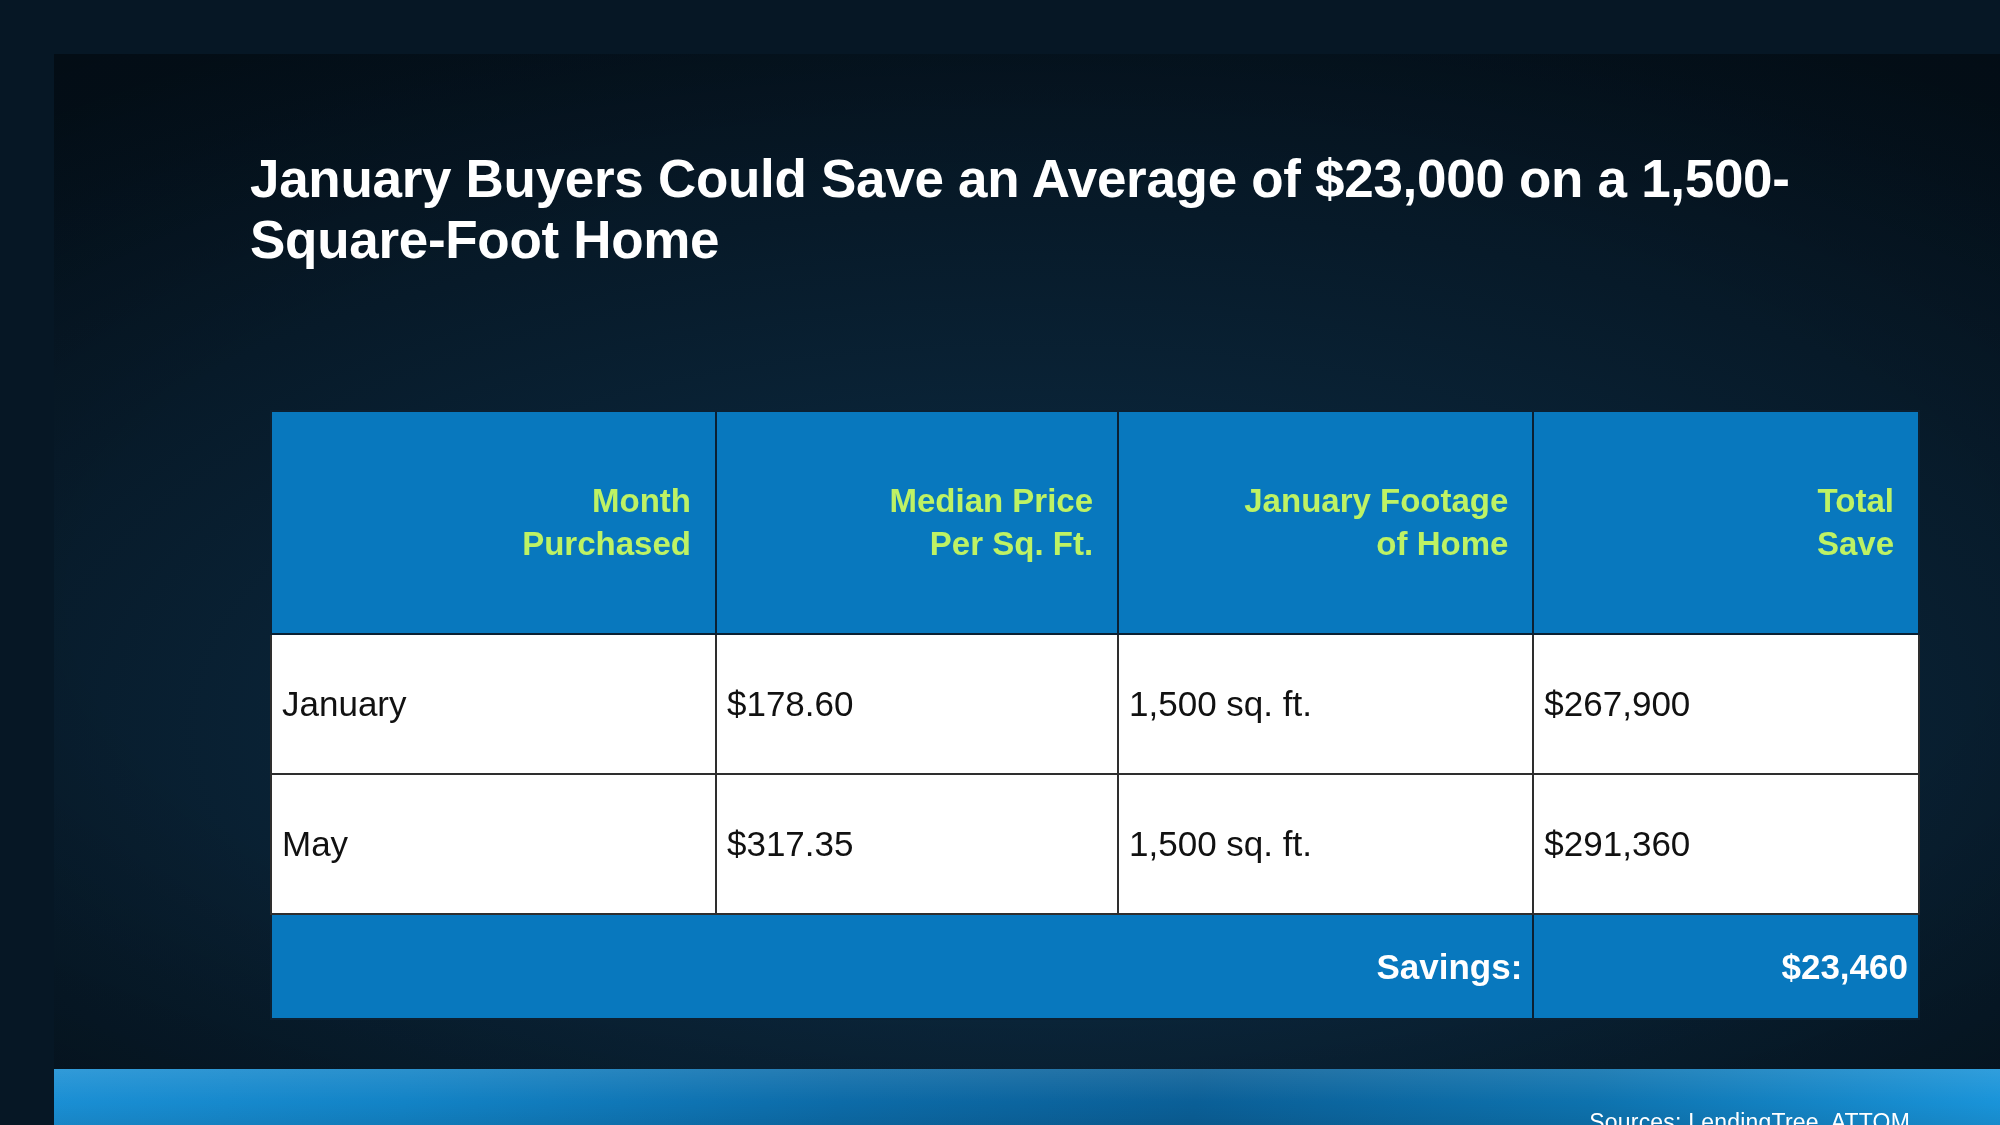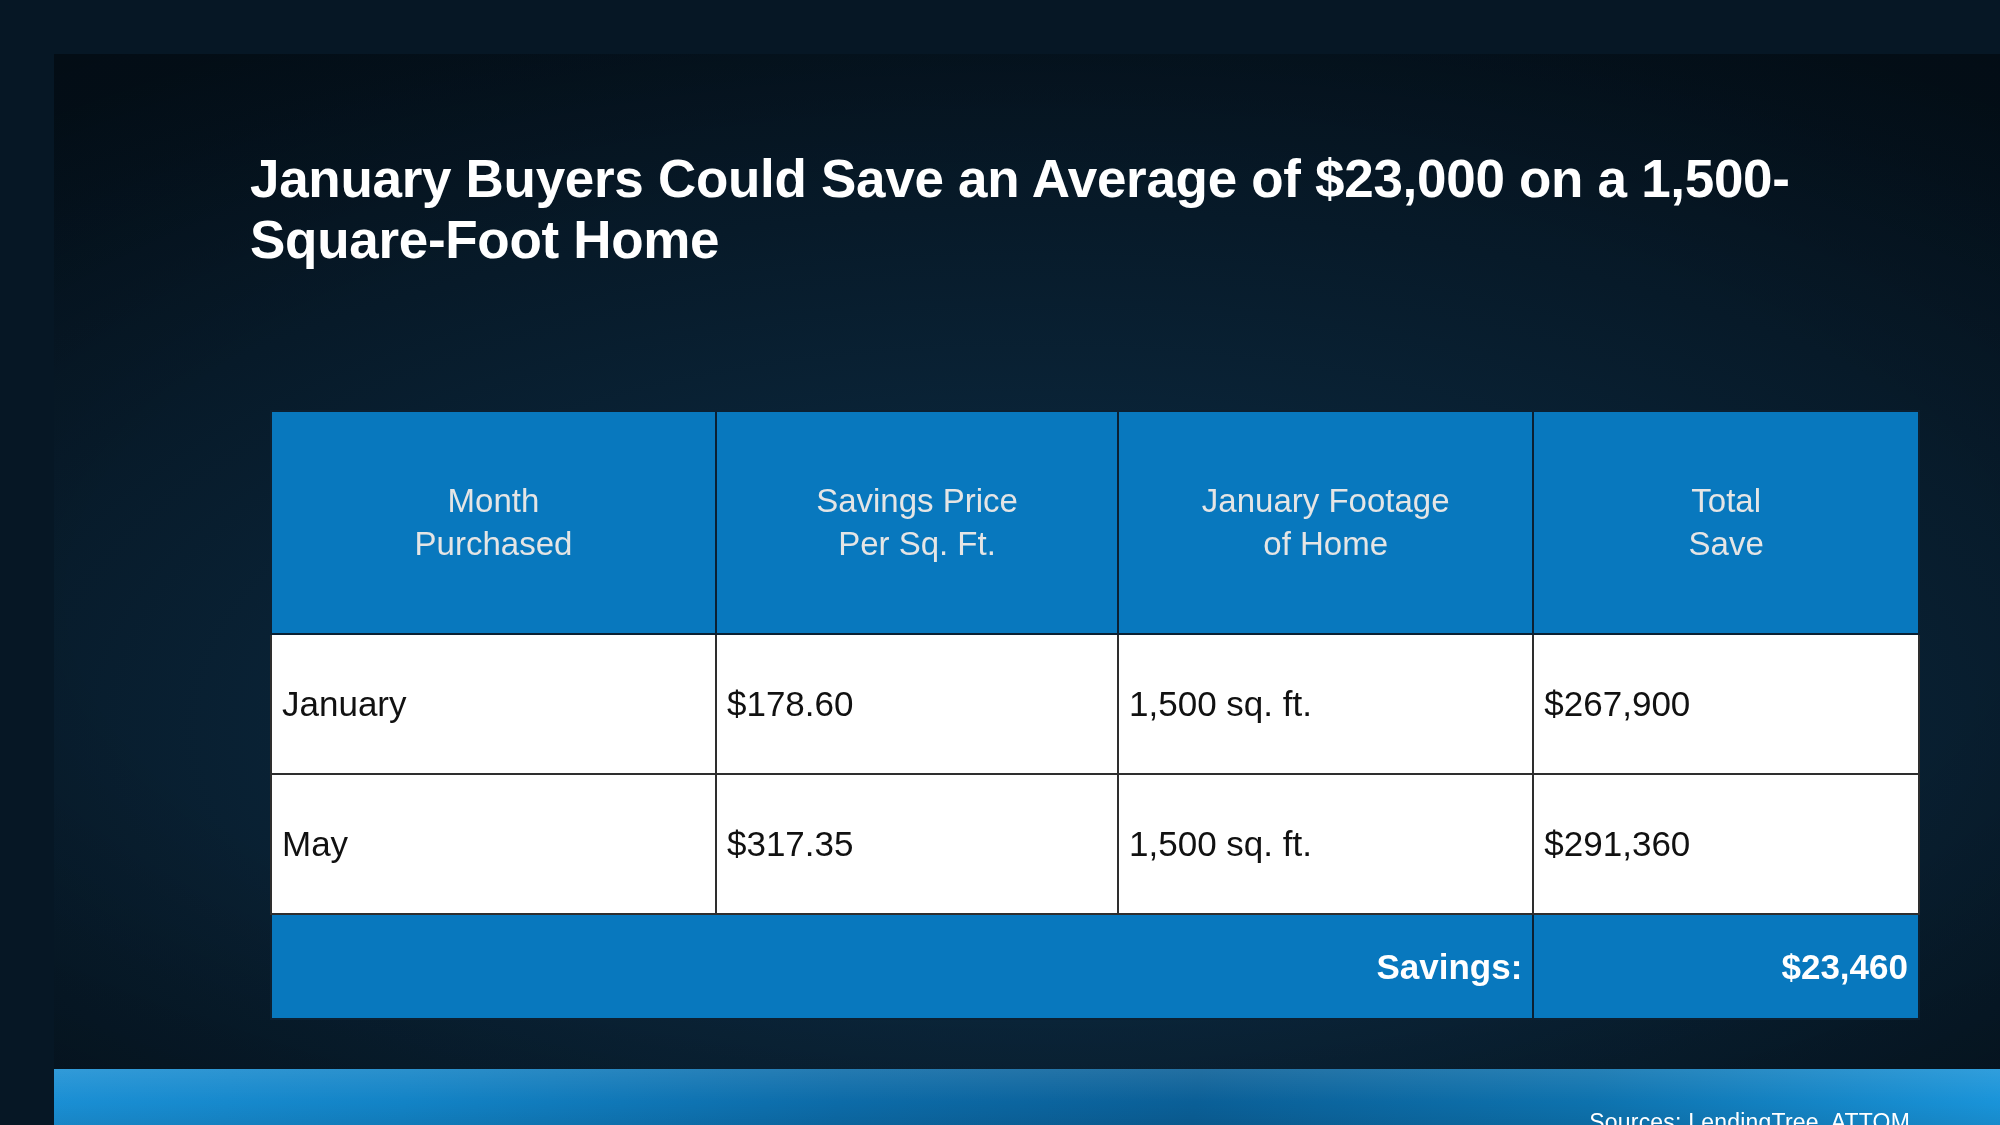--- a/index.html
+++ b/index.html
@@ -50,25 +50,25 @@
     border-collapse:collapse;
     table-layout:fixed;
   }
   table.data col.c1 { width:27.0%; }
   table.data col.c2 { width:24.4%; }
   table.data col.c3 { width:25.2%; }
   table.data col.c4 { width:23.4%; }
 
   table.data th {
     background:#0878be;
-    color:#e5e5e5;
+    color:#bef264;
     font-size:33px;
-    font-weight:normal;
+    font-weight:bold;
     line-height:1.30;
-    text-align:center;
+    text-align:right;
     height:223px;
     vertical-align:middle;
     border:2px solid #0b2032;
     padding:0 6px;
   }
   table.data td {
     background:#ffffff;
     color:#111111;
     font-size:35px;
     font-weight:normal;
@@ -141,21 +141,21 @@
           <col class="c3">
           <col class="c4">
       </colgroup>
       <thead>
         <tr>
           <th>
             <span>Month</span><br>
             <span>Purchased</span>
           </th>
           <th>
-            <span>Savings Price</span><br>
+            <span>Median Price</span><br>
             <span>Per Sq. Ft.</span>
           </th>
           <th>
             <span>January Footage</span><br>
             <span>of Home</span>
           </th>
           <th>
             <span>Total</span><br>
             <span>Save</span>
           </th>

